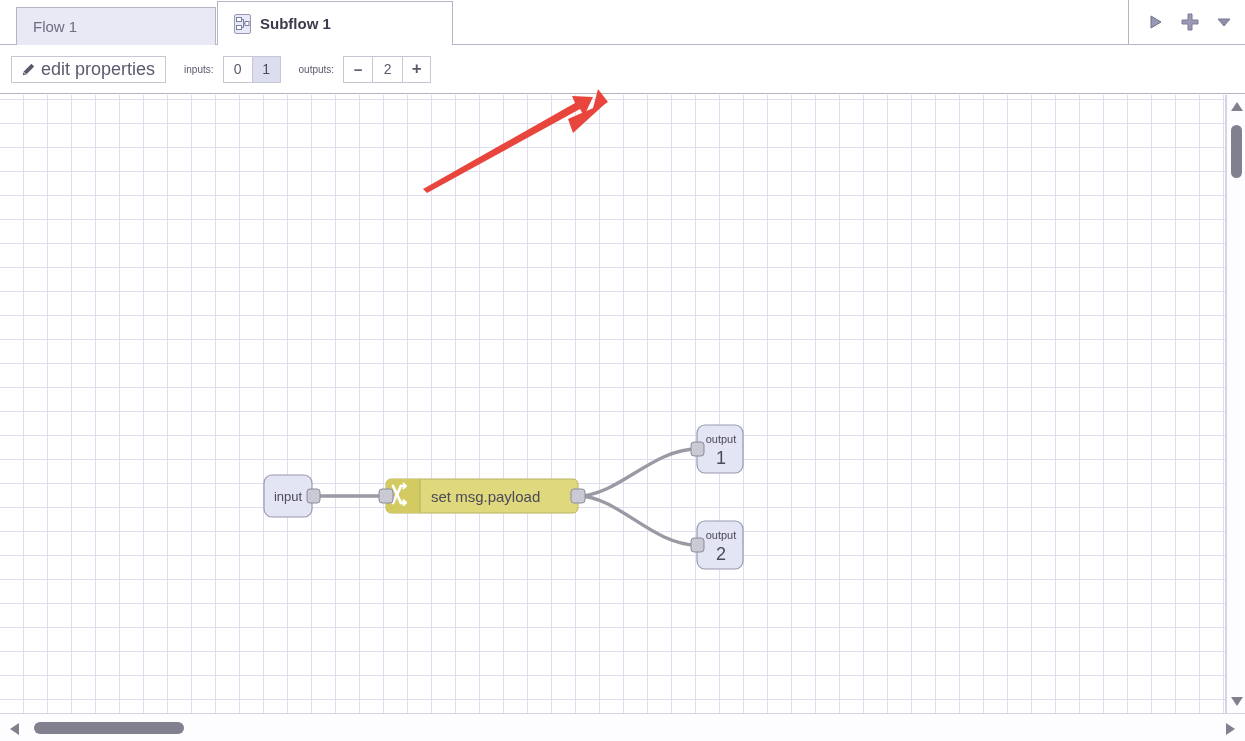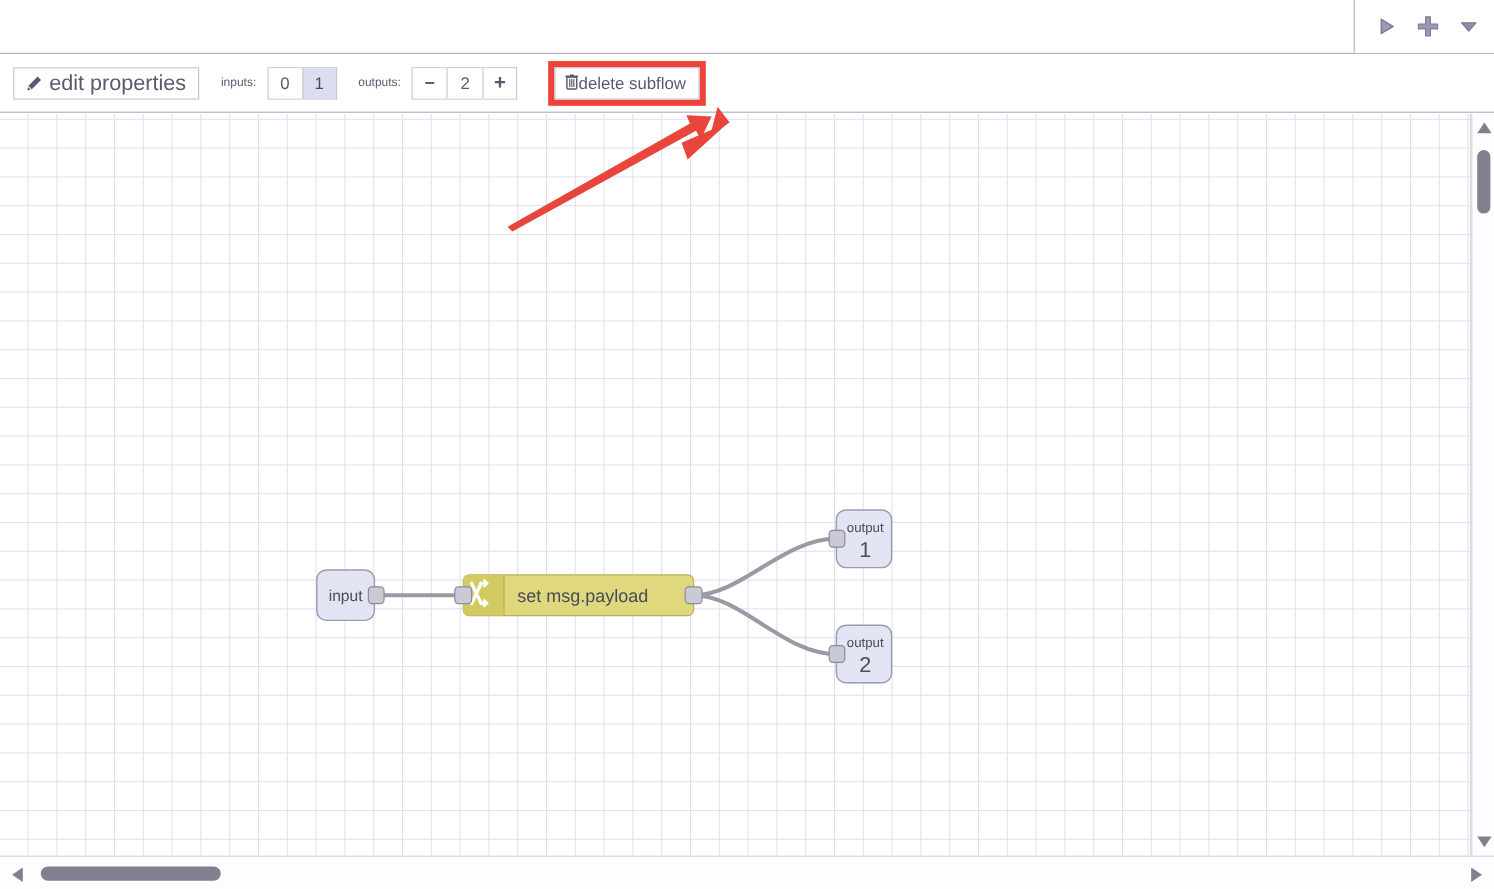--- a/index.html
+++ b/index.html
@@ -292,20 +292,41 @@
   }
 
   .arrow-annotation { position: absolute; left: 0; top: 0; pointer-events: none; }
 </style>
 </head>
 <body>
 
 <div id="app">
 
   <div class="tabbar">
+    <div class="tabs-strip">
+
+      <div class="tab inactive">
+        <span class="tab-label">Flow 1</span>
+      </div>
+
+      <div class="tab active">
+        <span class="tab-icon">
+          <svg width="17" height="20" viewBox="0 0 17 20">
+            <rect x="0.5" y="0.5" width="16" height="19" rx="1.5" fill="#e8e9f7" stroke="#9a9ab8" stroke-width="1"></rect>
+            <rect x="2.5" y="3.5" width="5" height="4" fill="#ffffff" stroke="#7f7fa0" stroke-width="1"></rect>
+            <rect x="2.5" y="11.5" width="5" height="4" fill="#ffffff" stroke="#7f7fa0" stroke-width="1"></rect>
+            <rect x="11" y="7.5" width="4" height="4" fill="#ffffff" stroke="#7f7fa0" stroke-width="1"></rect>
+            <path d="M7.5 5.5 H9.5 V9.5 H11" fill="none" stroke="#7f7fa0" stroke-width="1"></path>
+            <path d="M7.5 13.5 H9.5 V9.5" fill="none" stroke="#7f7fa0" stroke-width="1"></path>
+          </svg>
+        </span>
+        <span class="tab-label">Subflow 1</span>
+      </div>
+
+    </div>
 
     <div class="tabbar-right">
       <div class="tb-btn">
         <svg width="14" height="16" viewBox="0 0 14 16">
           <path d="M2 2 L12 8 L2 14 Z" fill="#9a9ab4" stroke="#6e6e88" stroke-width="1" stroke-linejoin="round"></path>
         </svg>
       </div>
       <div class="tb-btn">
         <svg width="18" height="18" viewBox="0 0 18 18">
           <path d="M7 1 H11 V7 H17 V11 H11 V17 H7 V11 H1 V7 H7 Z" fill="#9a9ab4" stroke="#7b7b98" stroke-width="1" stroke-linejoin="round"></path>
@@ -338,33 +359,20 @@
     </div>
 
     <span class="tbar-label">outputs:</span>
     <div class="seg">
       <div class="seg-cell" style="font-weight:bold;font-size:15px;">−</div>
       <div class="seg-cell value">2</div>
       <div class="seg-cell" style="font-weight:bold;font-size:17px;">+</div>
     </div>
 
 
-    <div class="delete-wrap">
-      <div class="delete-btn">
-        <span class="gi">
-          <svg width="11" height="14" viewBox="0 0 11 14">
-            <rect x="1.4" y="3.2" width="8.2" height="10" rx="1" fill="#ffffff" stroke="#5a5a6e" stroke-width="1.2"></rect>
-            <path d="M0.6 2.6 H10.4" stroke="#5a5a6e" stroke-width="1.4" stroke-linecap="round"></path>
-            <path d="M3.9 1 H7.1 V2.6 H3.9 Z" fill="#5a5a6e"></path>
-            <path d="M3.8 5.2 V11 M5.5 5.2 V11 M7.2 5.2 V11" stroke="#5a5a6e" stroke-width="1" stroke-linecap="round"></path>
-          </svg>
-        </span>
-        <span>delete subflow</span>
-      </div>
-    </div>
 
   </div>
 
   <div class="canvas-area">
     <svg class="canvas-svg" width="1226" height="618" viewBox="0 -95 1226 618">
 
       <g>
         <path d="M312 306 L386 306" fill="none" stroke="#999aa4" stroke-width="3.4" stroke-linecap="round"></path>
         <path d="M578 306 C 618 306, 652 259, 697 259" fill="none" stroke="#999aa4" stroke-width="3.4" stroke-linecap="round"></path>
         <path d="M578 306 C 618 306, 652 355, 697 355" fill="none" stroke="#999aa4" stroke-width="3.4" stroke-linecap="round"></path>

